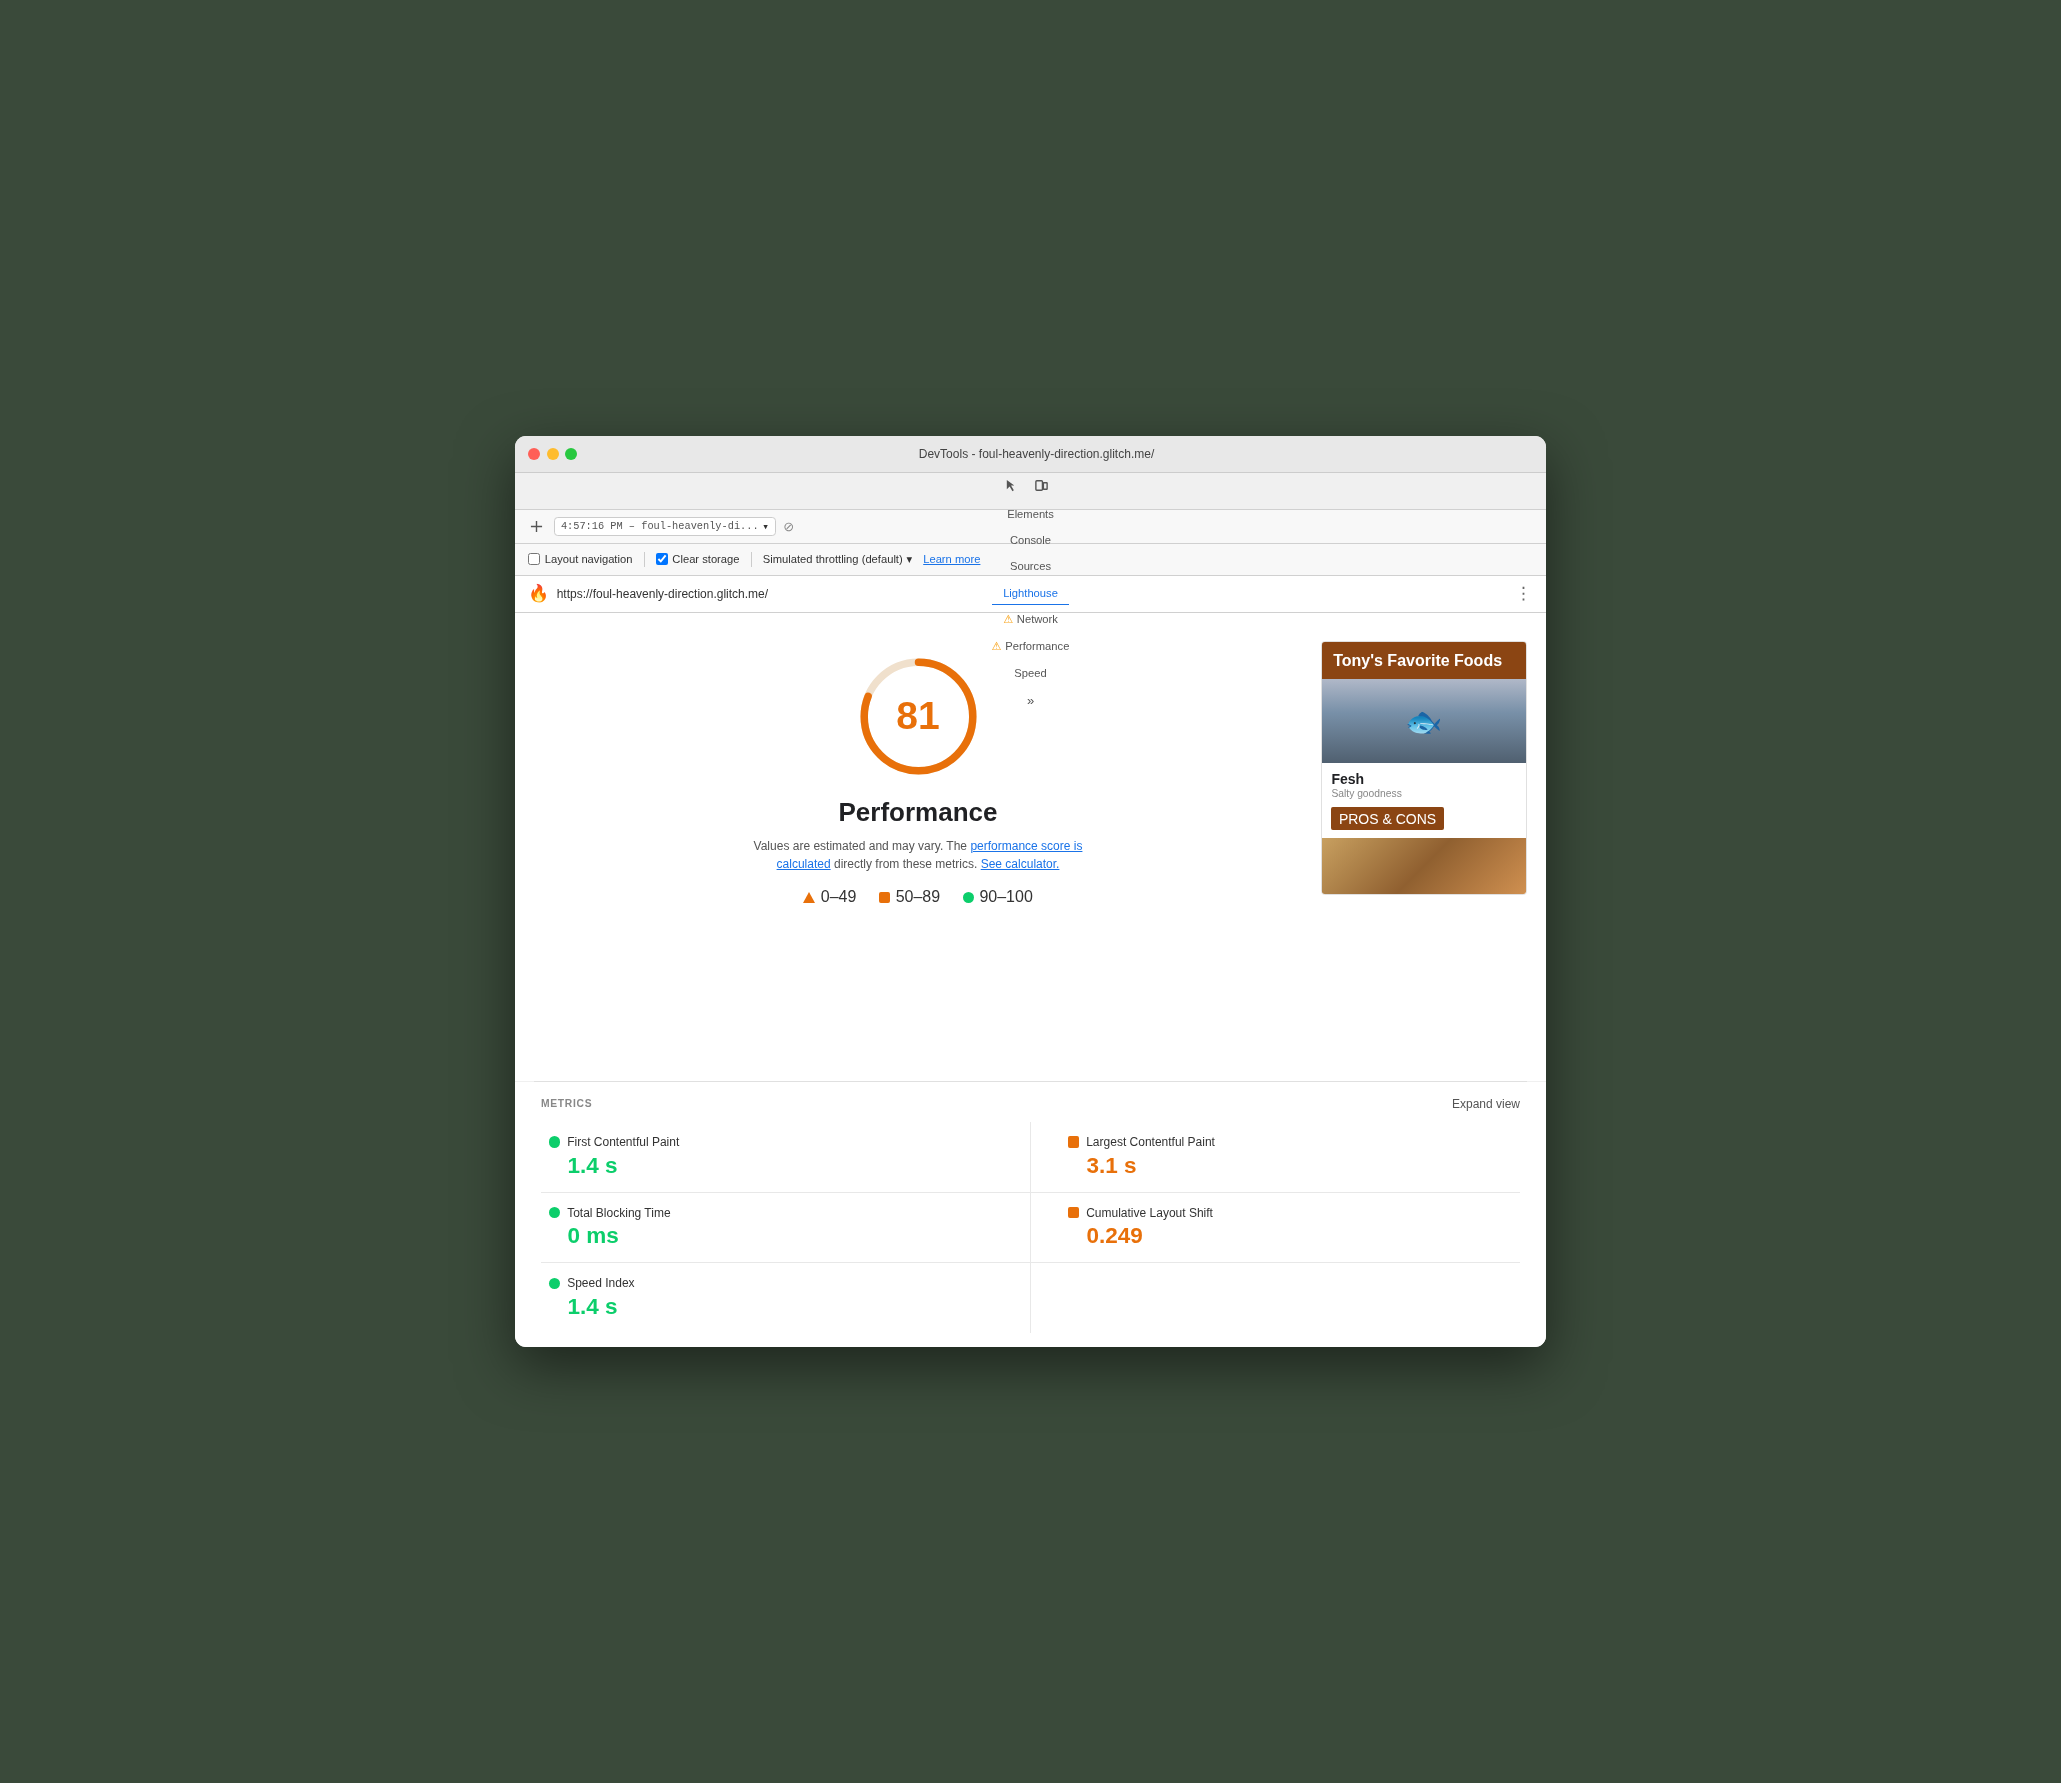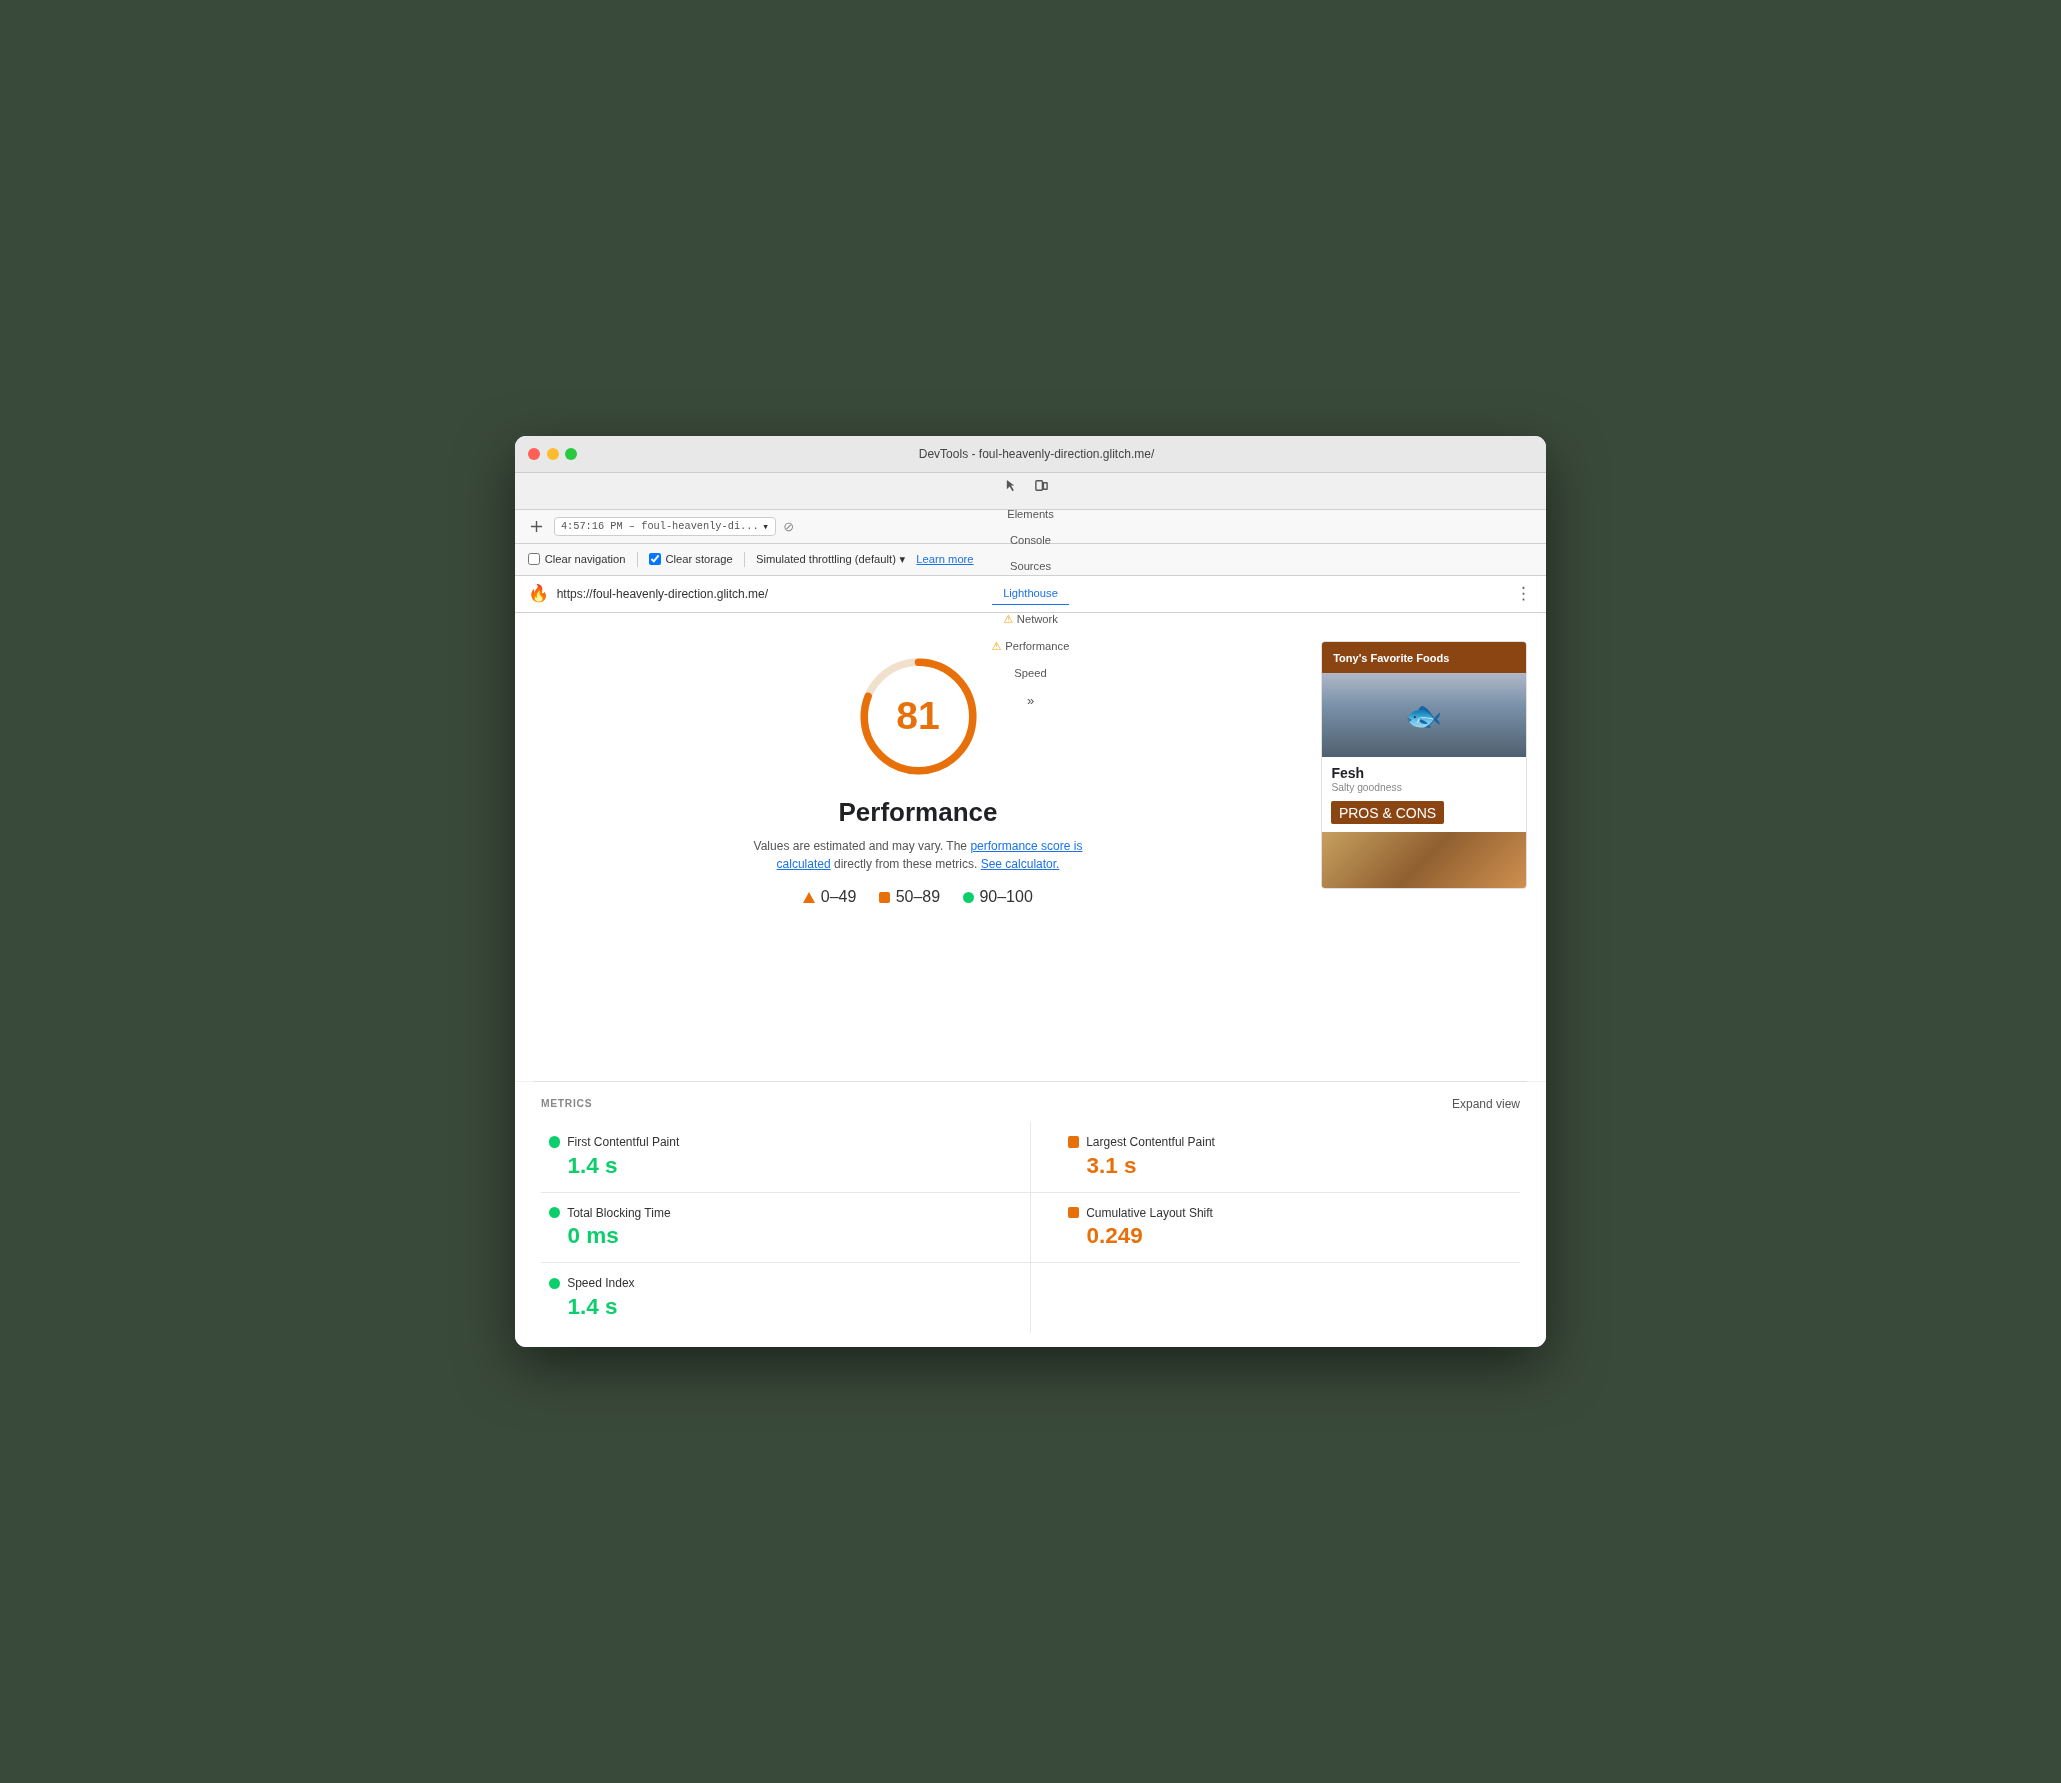--- a/index.html
+++ b/index.html
@@ -325,21 +325,21 @@
       width: 206px;
       border: 0.9px solid #e0e0e0;
       border-radius: 3.7px;
       overflow: hidden;
       align-self: flex-start;
       margin-top: 9.4px;
     }
     .preview-header {
       background: #8b4513;
       padding: 9.4px 11.2px;
-      font-size: 11px;
+      font-size: 16px;
       font-weight: 600;
       color: white;
     }
     .preview-body {
       background: white;
       padding: 0;
     }
     .preview-image {
       width: 100%;
       height: 84px;
@@ -540,21 +540,21 @@
     <div class="session-info">
       <span class="session-dropdown">4:57:16 PM – foul-heavenly-di...</span>
       <span>▾</span>
     </div>
     <span class="block-icon">⊘</span>
   </div>
 
   <div class="options-bar">
     <label class="checkbox-label">
       <input type="checkbox" style="">
-      <span>Clear navigation</span>
+      <span>Layout navigation</span>
     </label>
     <div class="options-sep"></div>
     <label class="checkbox-label">
       <input type="checkbox" checked="" style="">
       <span>Clear storage</span>
     </label>
     <div class="options-sep"></div>
     <div class="throttle-select">
       <span>Simulated throttling (default)</span>
       <span>▾</span>

